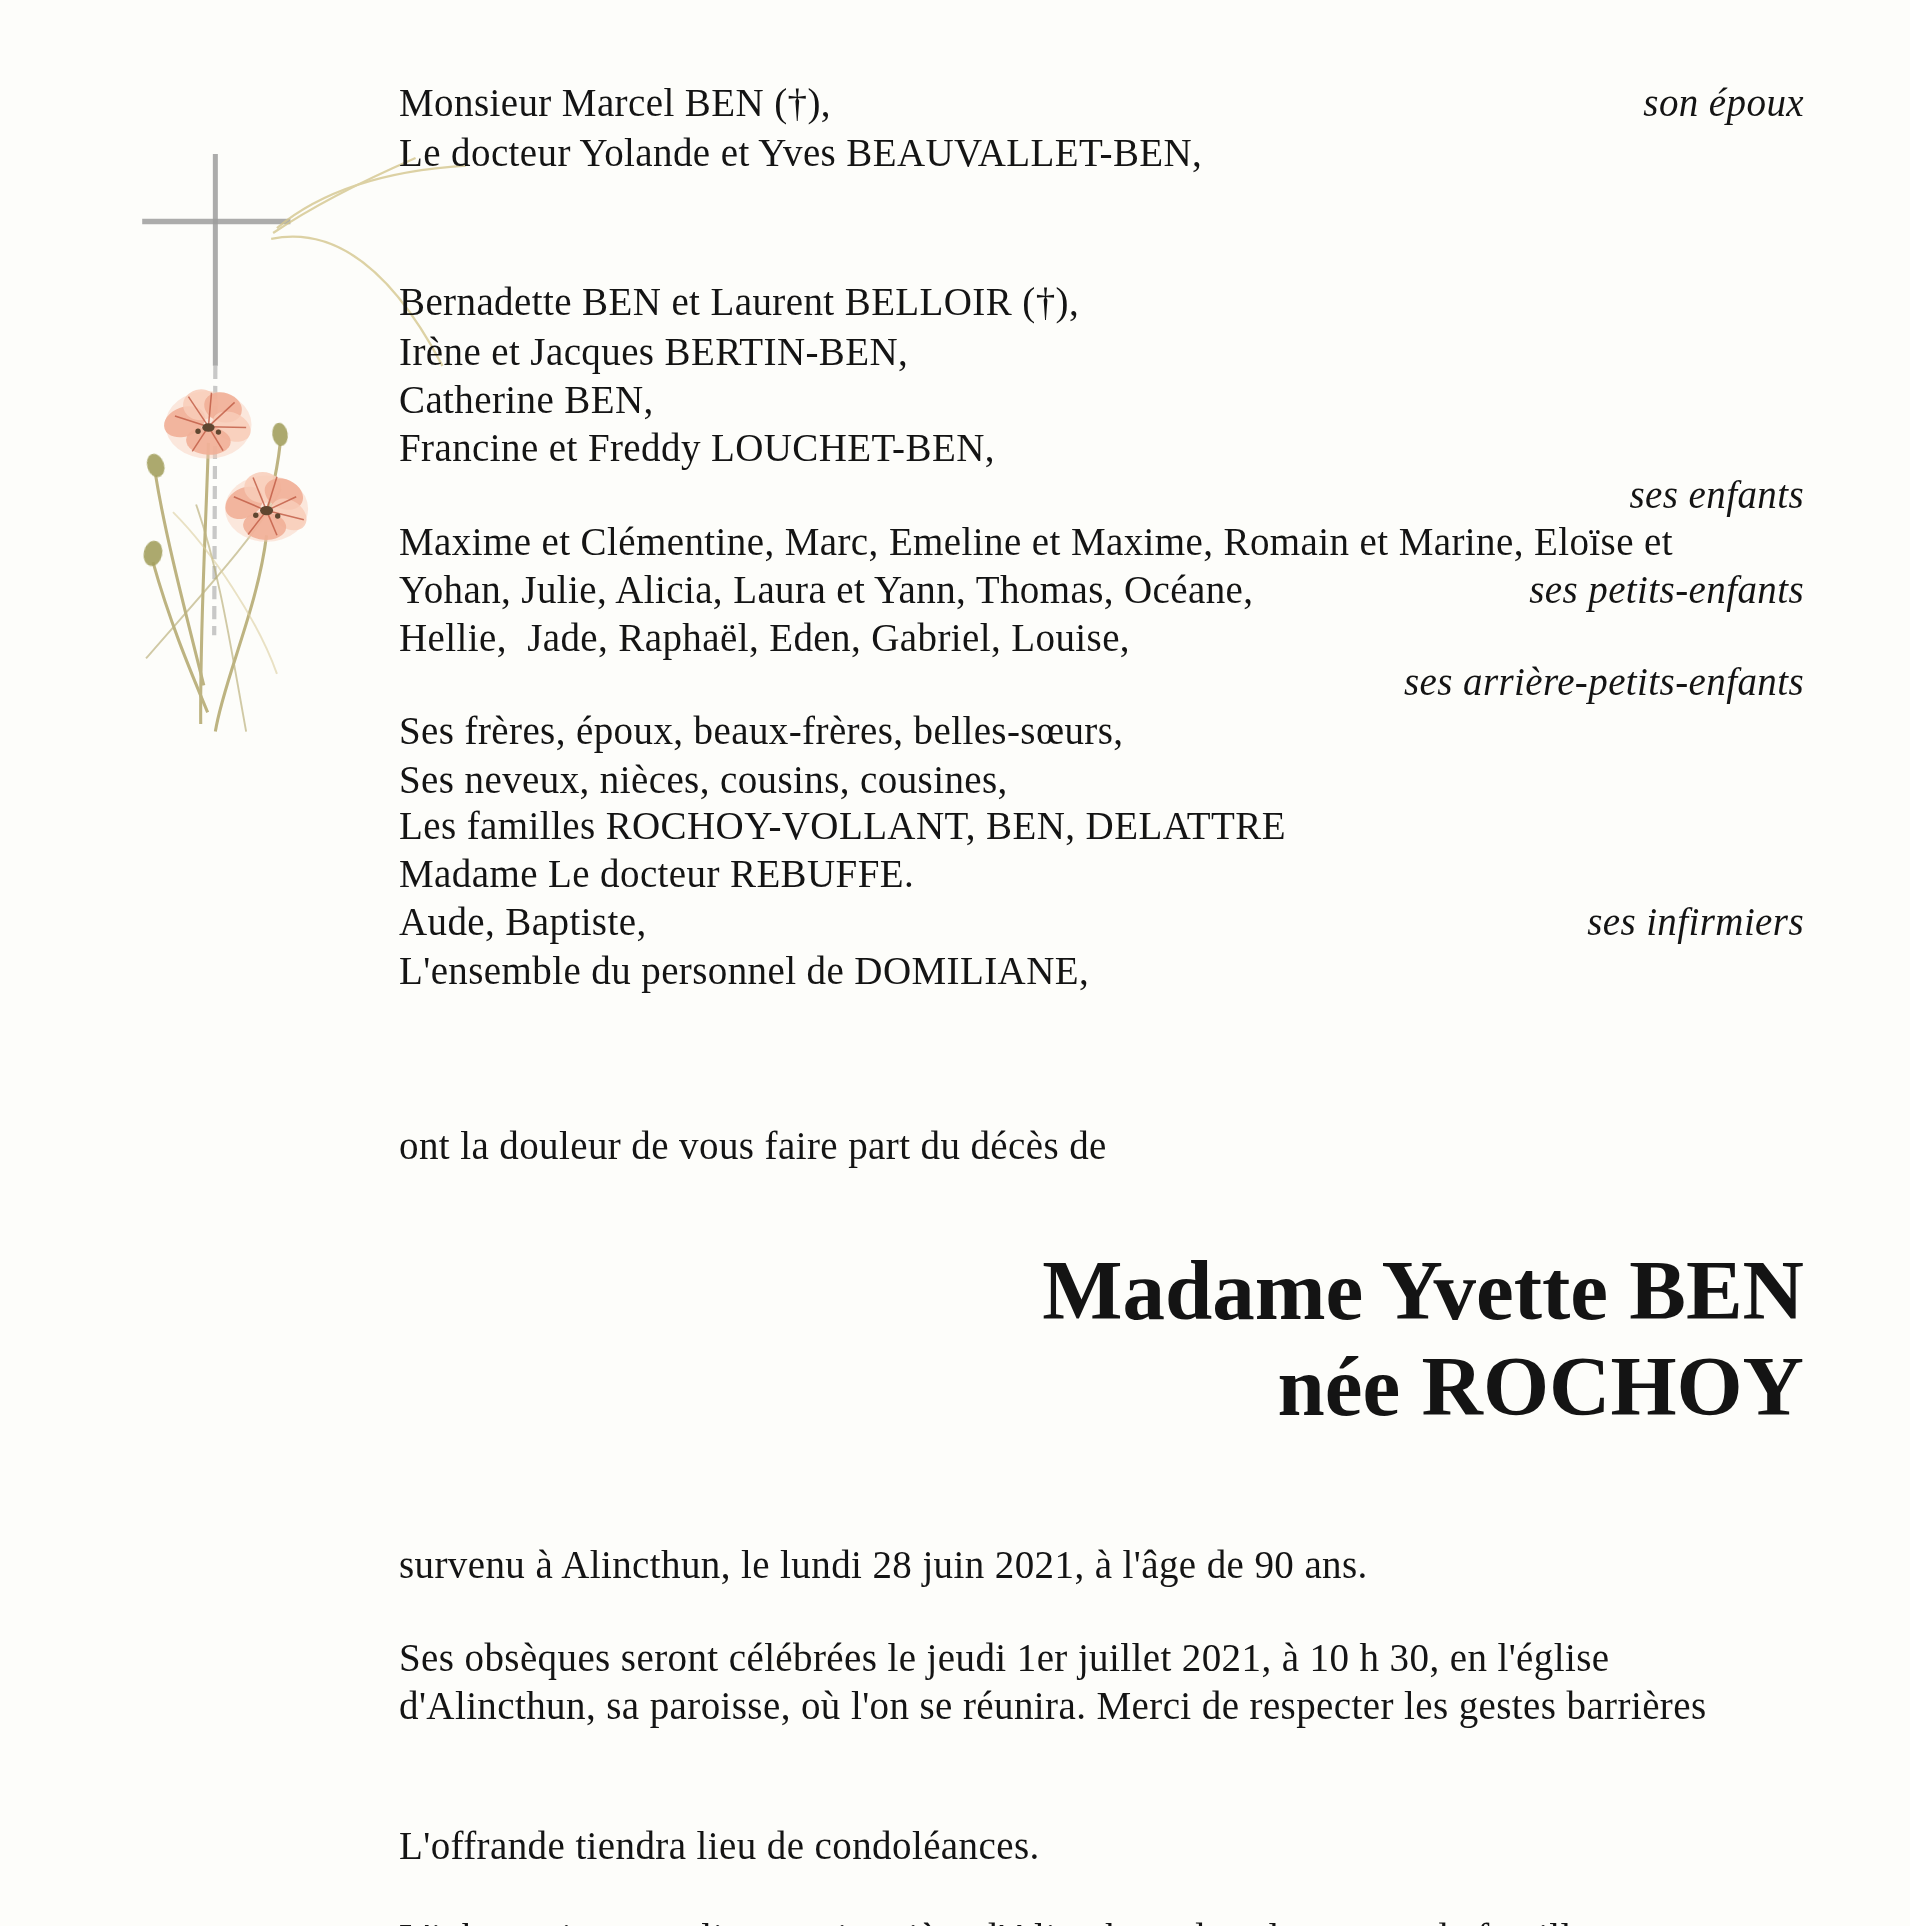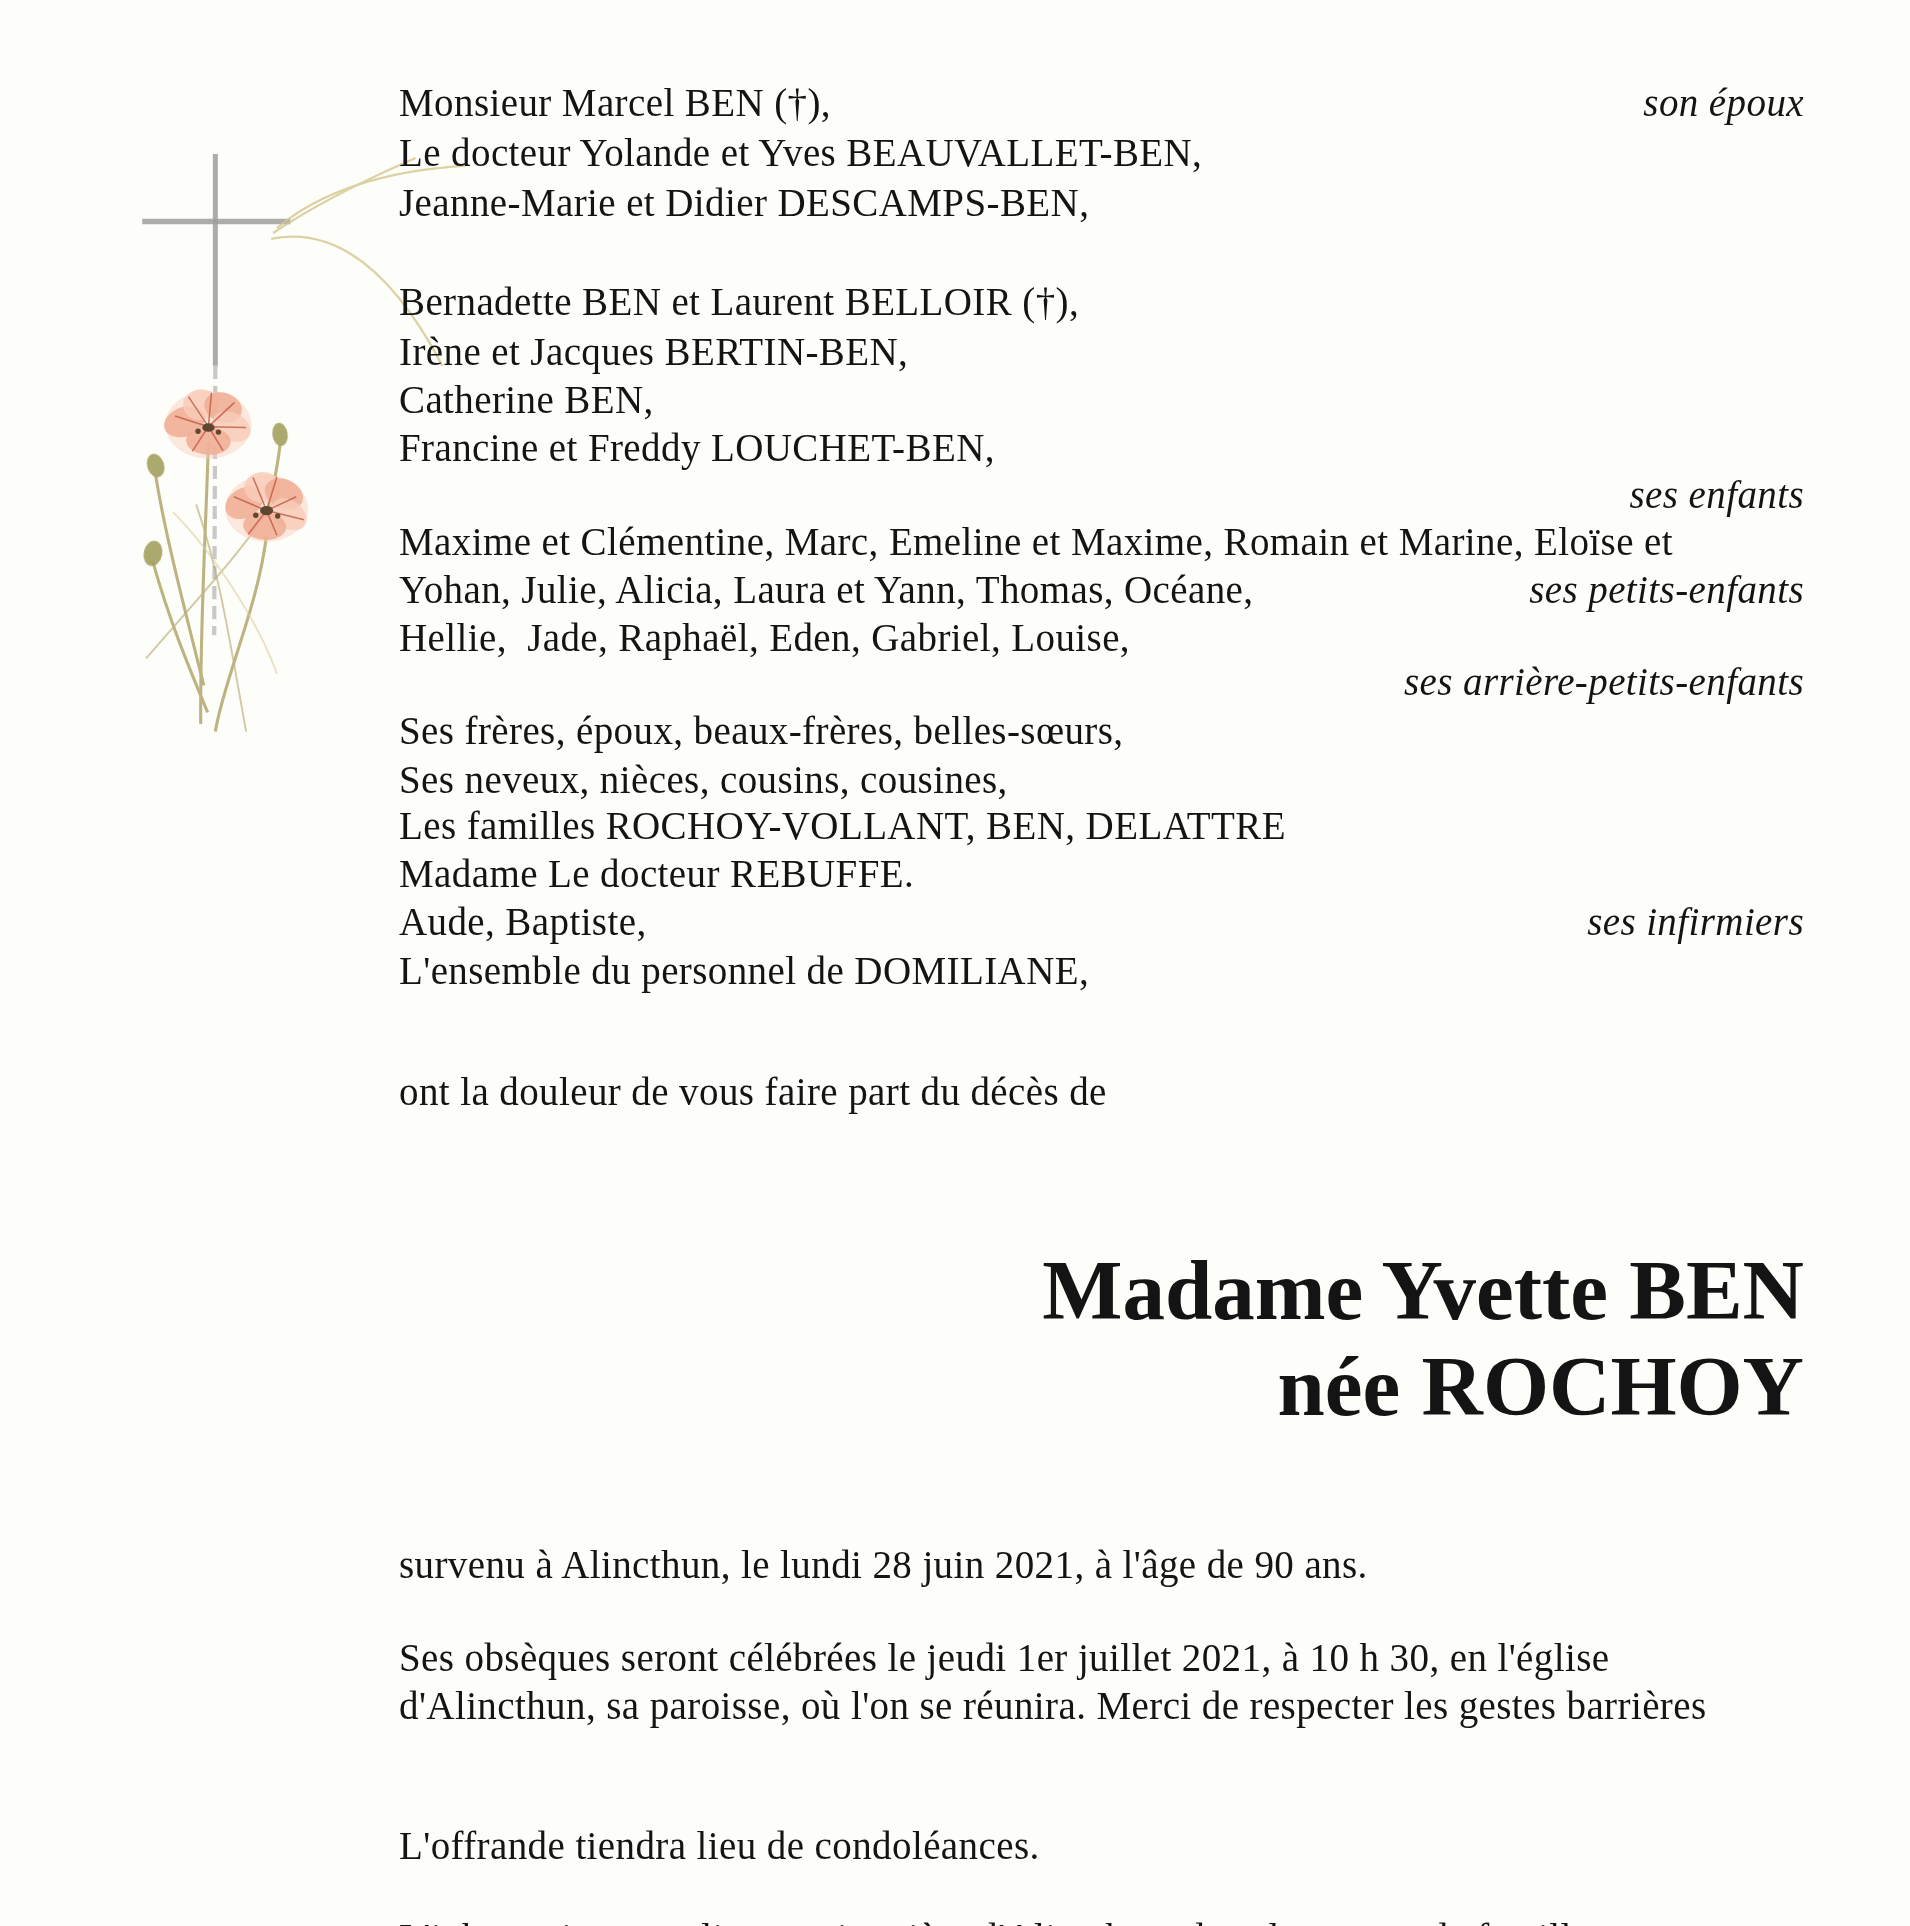--- a/index.html
+++ b/index.html
@@ -80,38 +80,37 @@
     </g>
     <g opacity="0.9">
       <ellipse cx="155" cy="879" rx="22" ry="31" transform="rotate(-18 155 879)" fill="#a3a05e"></ellipse>
       <ellipse cx="148" cy="1107" rx="24" ry="33" transform="rotate(12 148 1107)" fill="#a3a05e"></ellipse>
       <ellipse cx="478" cy="798" rx="20" ry="30" transform="rotate(-8 478 798)" fill="#a3a05e"></ellipse>
     </g>
   </svg>
 
   <div class="line" style="top:83px"><span>Monsieur Marcel BEN (†),</span><span class="rel">son époux</span></div>
   <div class="line" style="top:133px"><span>Le docteur Yolande et Yves BEAUVALLET-BEN,</span></div>
-  <div class="line" style="top:183px"><span>Jeanne-Marie et Didier DESCAMPS-BEN,</span></div>
   <div class="line" style="top:282px"><span>Bernadette BEN et Laurent BELLOIR (†),</span></div>
   <div class="line" style="top:332px"><span>Irène et Jacques BERTIN-BEN,</span></div>
   <div class="line" style="top:380px"><span>Catherine BEN,</span></div>
   <div class="line" style="top:428px"><span>Francine et Freddy LOUCHET-BEN,</span></div>
   <div class="line" style="top:475px"><span></span><span class="rel">ses enfants</span></div>
   <div class="line" style="top:522px"><span>Maxime et Clémentine, Marc, Emeline et Maxime, Romain et Marine, Eloïse et</span></div>
   <div class="line" style="top:570px"><span>Yohan, Julie, Alicia, Laura et Yann, Thomas, Océane,</span><span class="rel">ses petits-enfants</span></div>
   <div class="line" style="top:618px"><span>Hellie,  Jade, Raphaël, Eden, Gabriel, Louise,</span></div>
   <div class="line" style="top:662px"><span></span><span class="rel">ses arrière-petits-enfants</span></div>
   <div class="line" style="top:711px"><span>Ses frères, époux, beaux-frères, belles-sœurs,</span></div>
   <div class="line" style="top:806px"><span>Les familles ROCHOY-VOLLANT, BEN, DELATTRE</span></div>
   <div class="line" style="top:760px"><span>Ses neveux, nièces, cousins, cousines,</span></div>
   <div class="line" style="top:854px"><span>Madame Le docteur REBUFFE.</span></div>
   <div class="line" style="top:902px"><span>Aude, Baptiste,</span><span class="rel">ses infirmiers</span></div>
   <div class="line" style="top:951px"><span>L'ensemble du personnel de DOMILIANE,</span></div>
 
-  <div class="line" style="top:1072px">ont la douleur de vous faire part du décès de</div>
+  <div class="line" style="top:1126px">ont la douleur de vous faire part du décès de</div>
 
   <div class="title" style="top:1248px">Madame Yvette BEN</div>
   <div class="title" style="top:1344px">née ROCHOY</div>
 
   <div class="line" style="top:1545px">survenu à Alincthun, le lundi 28 juin 2021, à l'âge de 90 ans.</div>
 
   <div class="line" style="top:1638px">Ses obsèques seront célébrées le jeudi 1er juillet 2021, à 10 h 30, en l'église</div>
   <div class="line" style="top:1686px">d'Alincthun, sa paroisse, où l'on se réunira. Merci de respecter les gestes barrières</div>
 
   <div class="line" style="top:1826px">L'offrande tiendra lieu de condoléances.</div>

